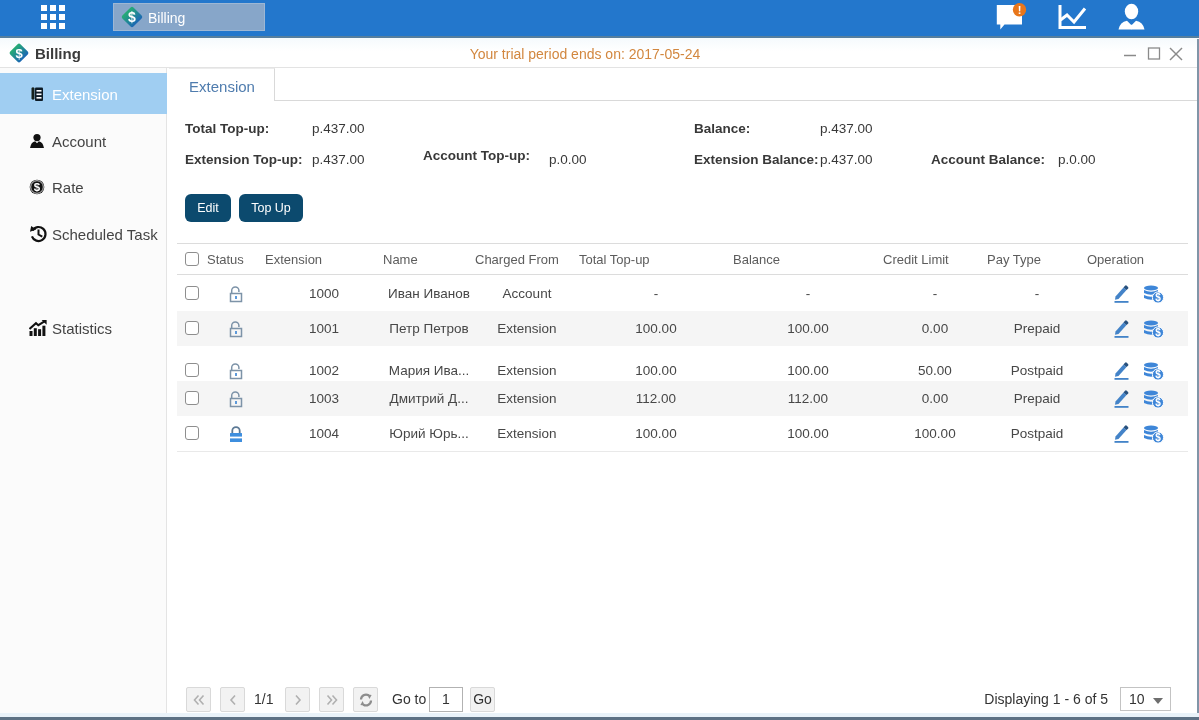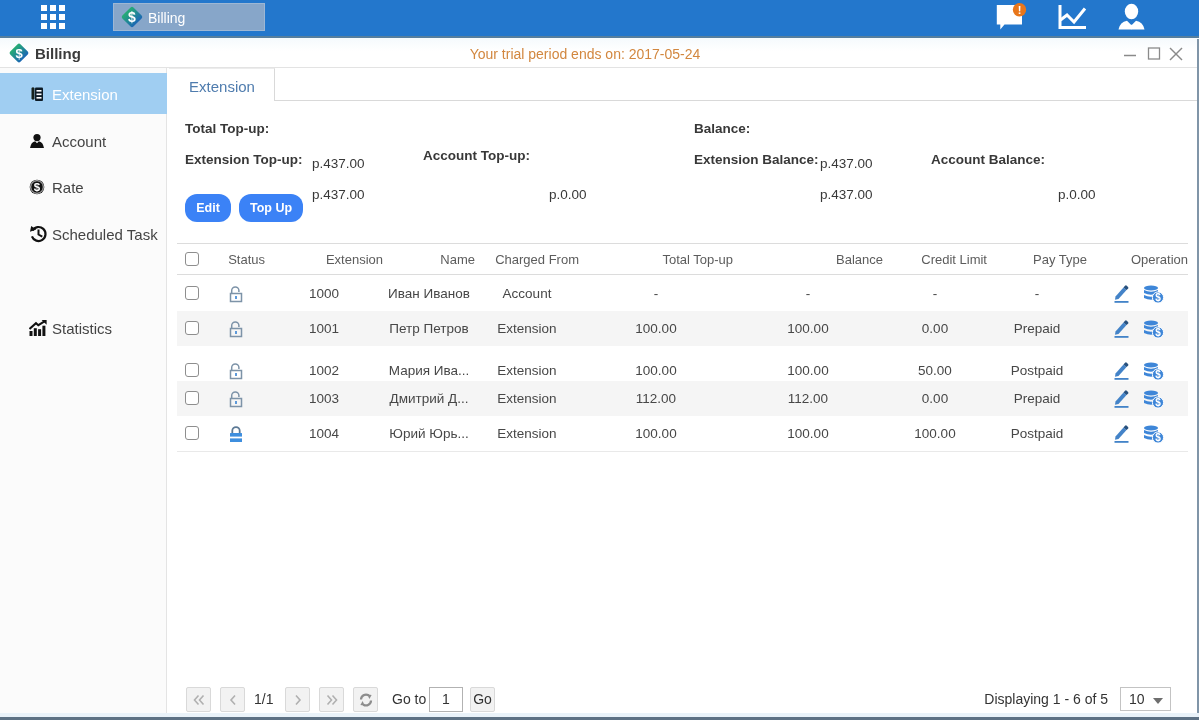--- a/index.html
+++ b/index.html
@@ -31,31 +31,31 @@
 
 #content { position:absolute; left:168px; top:68px; width:1029px; height:645px; background:#fff; }
 
 #tabstrip { position:absolute; left:0; top:0; width:1029px; height:33px; }
 #tabstrip .strip-border { position:absolute; left:107px; top:32px; width:922px; height:1px; background:#d9d9d9; }
 #activetab { position:absolute; left:1px; top:0; width:106px; height:33px; background:#fff; border-right:1px solid #d9d9d9; border-top:1px solid #ececec; }
 #activetab span { position:absolute; left:0; top:9px; width:106px; text-align:center; color:#4f7cae; font-size:15px; }
 
 
 .slabel { position:absolute; font-size:13.5px; font-weight:bold; color:#383838; }
-.sval { position:absolute; font-size:13.5px; color:#383838;margin-top:35px; }
-
-
-.bluebtn { position:absolute; top:126px; height:28px; background:#3b82f6; border-radius:12px; color:#fff; font-size:12.5px; font-weight:bold; text-align:center; line-height:28px; }
+.sval { position:absolute; font-size:13.5px; color:#383838; }
+
+
+.bluebtn { position:absolute; top:126px; height:28px; background:#0c4a6e; border-radius:6px; color:#fff; font-size:12.5px; font-weight:normal; text-align:center; line-height:28px; }
 #btnedit { left:17px; width:46px; }
 #btntopup { left:71px; width:64px; }
 
 
 #tbl { position:absolute; left:9px; top:175px; width:1011px; }
 #tbl .hdr { position:absolute; left:0; top:0; width:1011px; height:32px; border-top:1px solid #dcdcdc; border-bottom:1px solid #dcdcdc; }
-#tbl .hcell { position:absolute; top:0; height:32px; line-height:32px; text-align:right; font-size:13px; color:#5c5c5c; }
+#tbl .hcell { position:absolute; top:0; height:32px; line-height:32px; text-align:left; font-size:13px; color:#5c5c5c; }
 #tbl .row { position:absolute; left:0; width:1011px; height:35px;text-decoration:underline; }
 #tbl .row.alt { background:#f5f5f5; }
 #tbl .cell { position:absolute; top:0; height:35px; line-height:35px; text-align:center; font-size:13.5px; color:#474747; }
 .cb { position:absolute; width:14px; height:14px; border:1px solid #8e8e8e; border-radius:3px; background:#fff; }
 #tbl .lastline { position:absolute; left:0; width:1011px; height:1px; background:#e9e9e9; }
 
 
 #pager { position:absolute; left:0px; top:619px; width:1029px; height:25px; font-size:14px; color:#333; }
 .pbtn { position:absolute; top:0; width:25px; height:25px; background:#f2f2f2; border:1px solid #d9d9d9; border-radius:2px; }
 .pbtn svg { position:absolute; left:50%; top:50%; transform:translate(-50%,-50%); }

